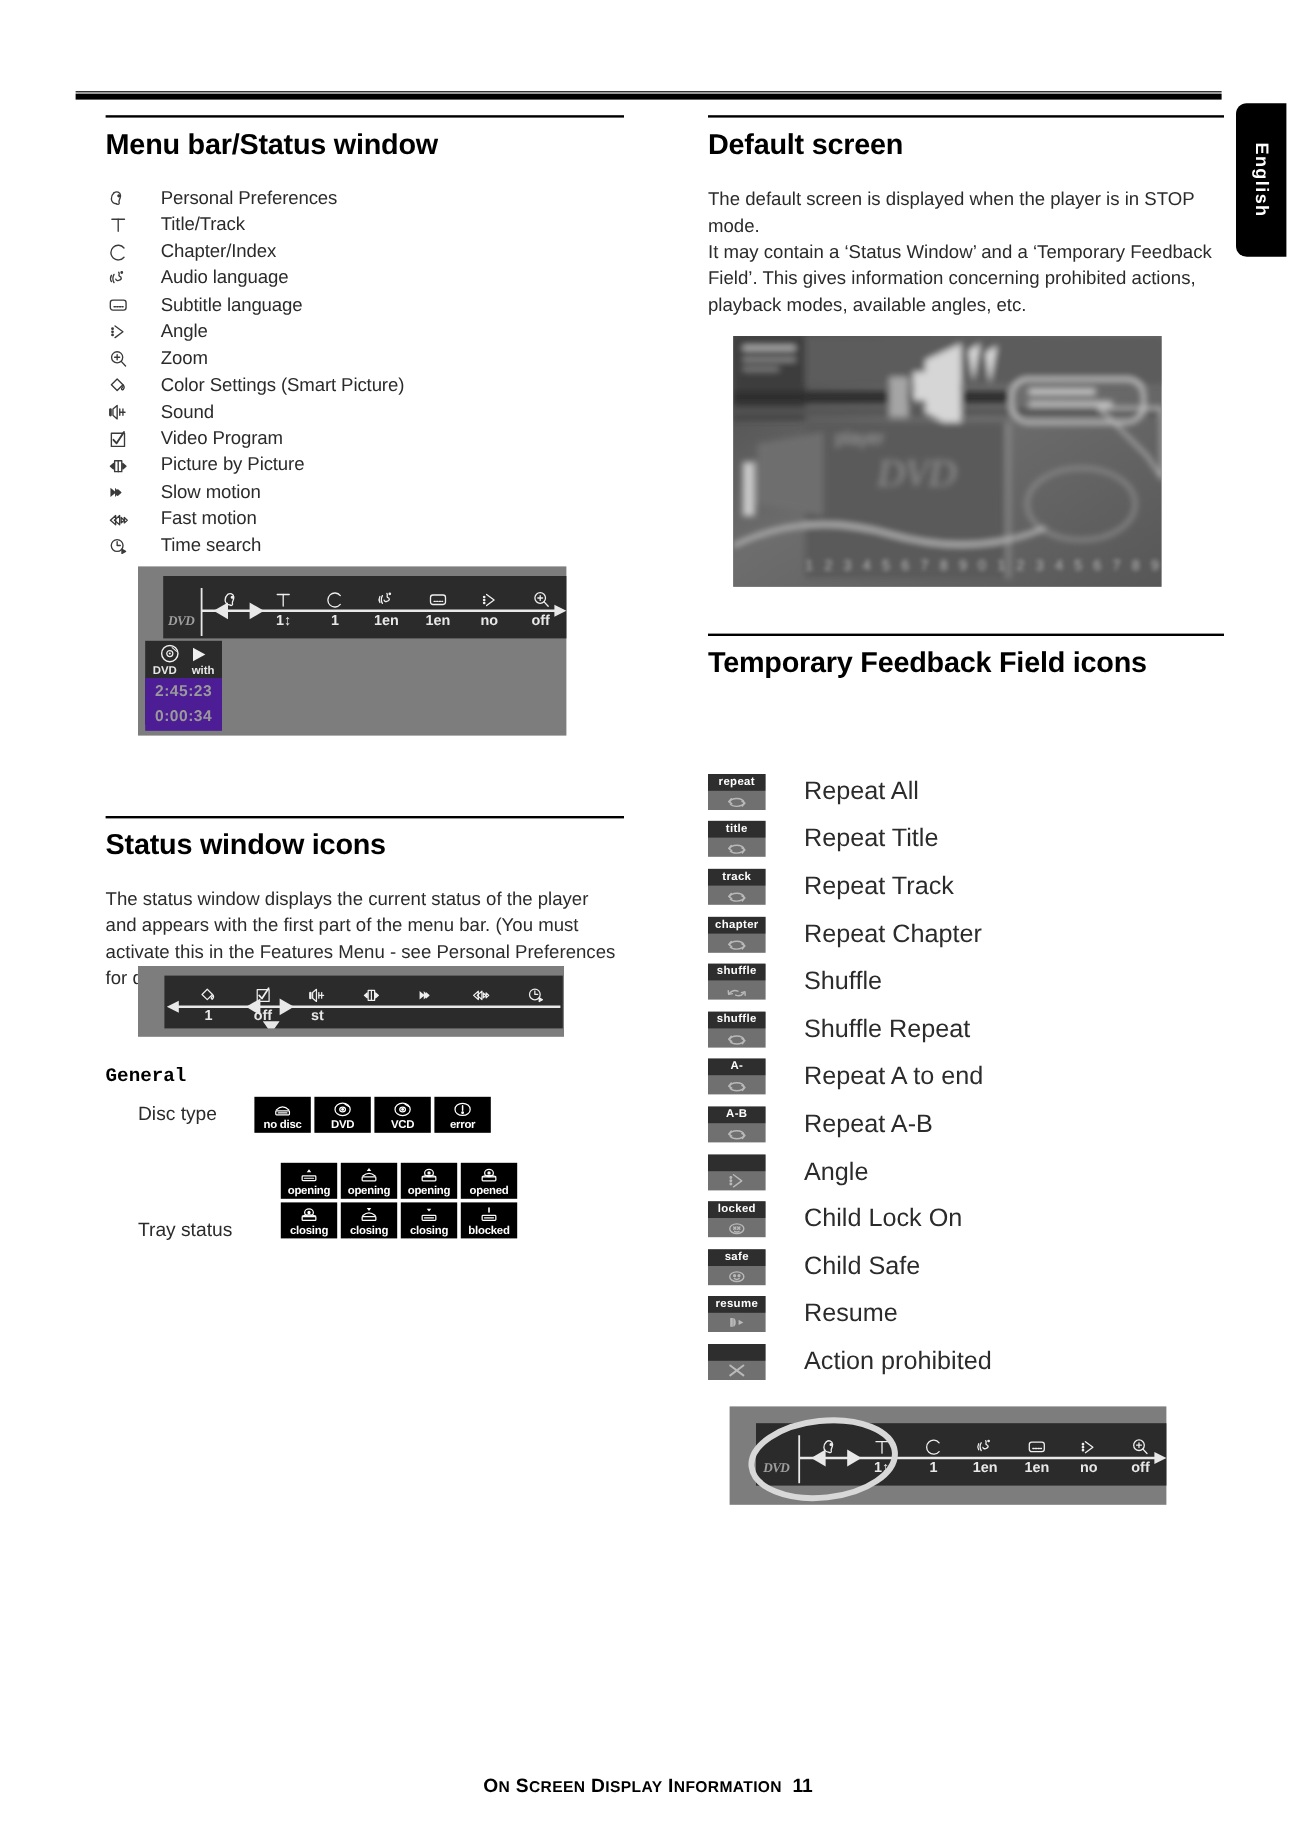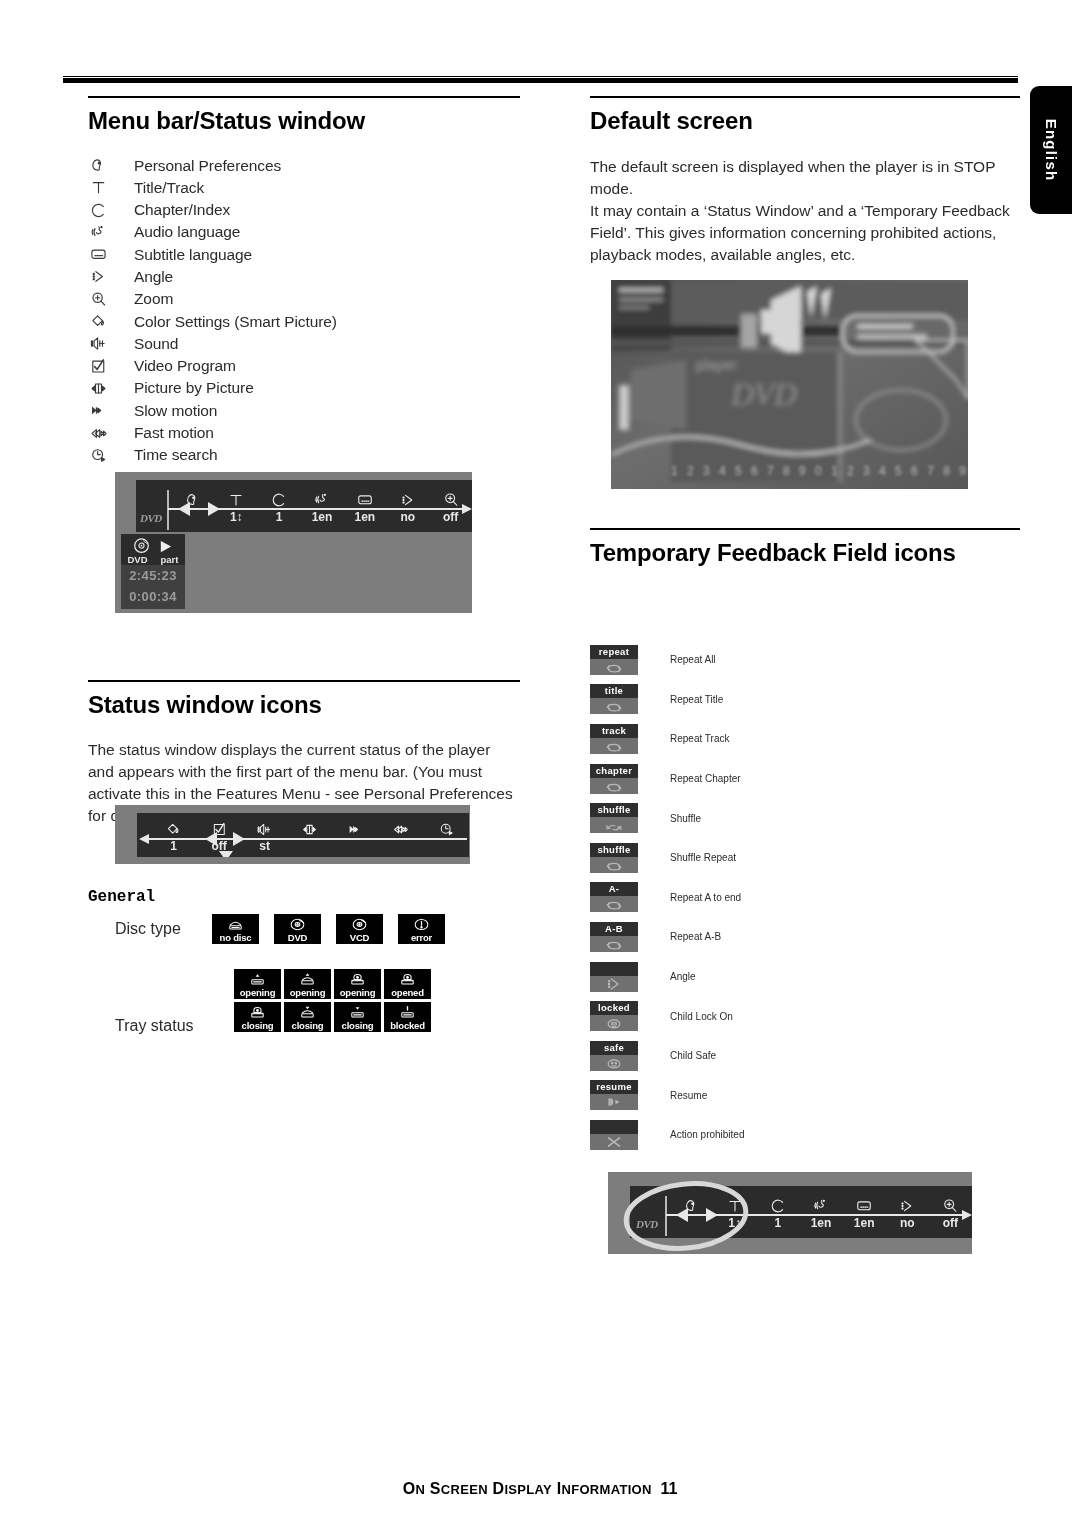--- a/index.html
+++ b/index.html
@@ -69,21 +69,21 @@
   .osd-dvd{
     position:absolute;color:#9e9e9e;font-size:11px;font-style:italic;font-weight:bold;
     letter-spacing:-0.5px;font-family:"Liberation Serif", serif;
   }
 
   .status-win{
     position:absolute;background:#2b2b2b;
   }
   .sw-top{display:flex;align-items:center;justify-content:center;gap:8px;height:26px;}
   .sw-icon{color:#efefef;}
-  .sw-times{background:#404040;}
+  .sw-times{background:#4c1d95;}
   .sw-time{color:#9a9a9a;font-size:13px;font-weight:bold;letter-spacing:0.4px;
     font-family:"Liberation Sans", sans-serif;text-align:center;line-height:21px;}
   .sw-lbl{color:#e8e8e8;font-size:9.5px;font-weight:bold;font-family:"Liberation Sans", sans-serif;}
 
   
   .photo{
     position:absolute;background:#6e6e6e;overflow:hidden;
   }
   .photo svg{display:block;}
 
@@ -109,21 +109,21 @@
   }
   .tff-ico .top{
     position:absolute;left:0;right:0;top:0;height:14px;background:#2e2e2e;
     color:#fff;font-size:9.5px;font-weight:bold;text-align:center;line-height:14px;
     letter-spacing:0.3px;font-family:"Liberation Sans", sans-serif;
   }
   .tff-ico .btm{
     position:absolute;left:0;right:0;top:14px;bottom:0;
     display:flex;align-items:center;justify-content:center;
   }
-  .tff-lbl{margin-left:32px;font-size:10px;color:#2b2b2b;font-family:"Liberation Sans", sans-serif;}
+  .tff-lbl{margin-left:32px;font-size:21px;color:#2b2b2b;font-family:"Liberation Sans", sans-serif;}
 
   
   .footer{
     position:absolute;left:0;right:0;top:1480px;text-align:center;
   }
   .footer .ttl{
     font-size:16px;font-weight:bold;color:#000;letter-spacing:0.3px;
     font-family:"Liberation Sans", sans-serif;
   }
   .footer .pg{
@@ -378,21 +378,21 @@
             </svg>
         </span>
         <span class="sw-icon">
           <svg width="15" height="15" viewBox="0 0 16 16">
               <polygon points="3,2 14,8 3,14" fill="#efefef"></polygon>
             </svg>
         </span>
       </div>
       <div style="position:absolute;left:0;top:20px;width:100%;display:flex;justify-content:space-around;">
         <span class="sw-lbl">DVD</span>
-        <span class="sw-lbl">part</span>
+        <span class="sw-lbl">with</span>
       </div>
       <div class="sw-times" style="position:absolute;left:0;top:31px;width:64px;height:44px;">
         <div class="sw-time">2:45:23</div>
         <div class="sw-time">0:00:34</div>
       </div>
     </div>
   </div>
 
   <div style="position:absolute;left:88px;top:648px;width:432px;margin-top:32px;">
     <h2 class="sec">Status window icons</h2>
@@ -471,21 +471,21 @@
         <polygon points="82,38 96,38 89,48" fill="#e8e8e8"></polygon>
       </svg>
     </div>
   </div>
 
   <div style="position:absolute;left:88px;top:888px;width:432px;">
     <div class="gen-head">General</div>
   </div>
 
   <div style="position:absolute;left:115px;top:920px;" class="disc-lbl">Disc type</div>
-  <div id="disc-type-icons" style="position:absolute;left:212px;top:914px;display:flex;gap:15px;">
+  <div id="disc-type-icons" style="position:absolute;left:212px;top:914px;display:flex;gap:3px;">
       <div class="disc-ico">
         <span class="gfx">
           <svg width="19" height="19" viewBox="0 0 24 24" fill="none" stroke="#ffffff" stroke-width="1.3" stroke-linecap="round" stroke-linejoin="round">
             <path d="M5.5 12.5 Q12 6 18.5 12.5"></path>
             <rect x="4.8" y="13.6" width="14.4" height="4.1" rx="0.8"></rect>
             <path d="M7.4 15.7 h9.2"></path>
           </svg>
         </span>
         <span class="cap">no disc</span>
       </div>

